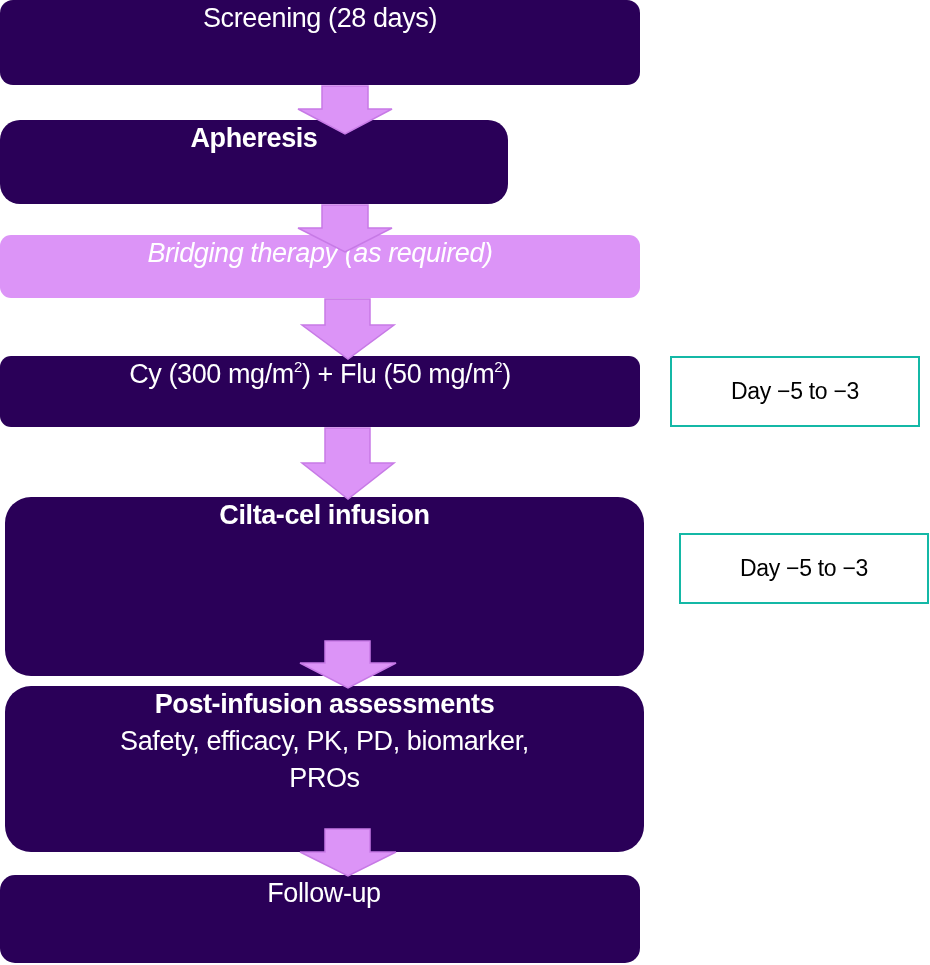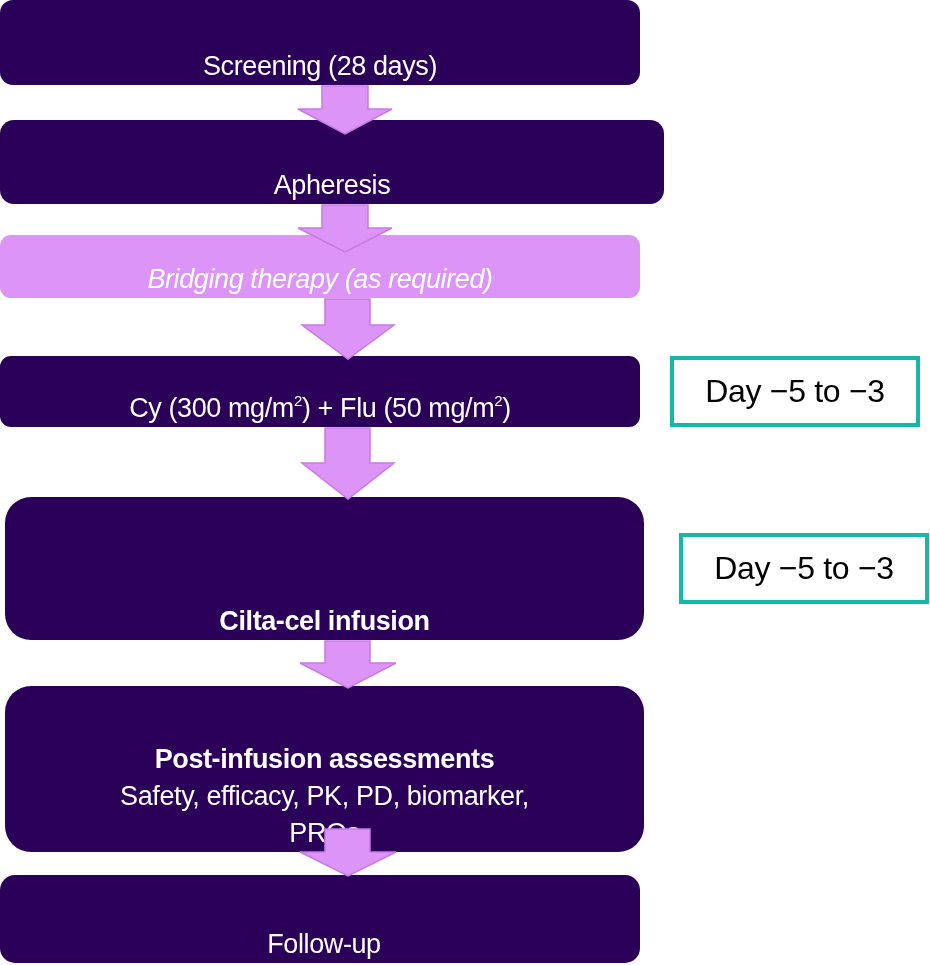--- a/index.html
+++ b/index.html
@@ -1,61 +1,61 @@
 <!DOCTYPE html>
 <html><head>
 <meta charset="utf-8">
 <style>
   html, body { margin: 0; padding: 0; background: #ffffff; }
   body { width: 930px; height: 965px; position: relative; overflow: hidden;
          font-family: "Liberation Sans", "DejaVu Sans", sans-serif; }
   .step { position: absolute; box-sizing: border-box; background: #2a0058; color: #ffffff;
-          display: flex; flex-direction: column; align-items: center; justify-content: flex-end;
+          display: flex; flex-direction: column; align-items: center; justify-content: flex-start;
           text-align: center; font-size: 27px; line-height: 37px; letter-spacing: -0.4px; }
   .step.light { background: #dc94f7; color: #ffffff; }
   .step .title { font-weight: bold; }
-  .day { position: absolute; box-sizing: border-box; border: 4px solid #14b8a6; background: #fff;
+  .day { position: absolute; box-sizing: border-box; border: 2px solid #14b8a6; background: #fff;
          color: #000; display: flex; align-items: center; justify-content: center;
-         font-size: 32px; letter-spacing: -0.3px; }
+         font-size: 23px; letter-spacing: -0.3px; }
   svg.arrows { position: absolute; left: 0; top: 0; }
   sup { font-size: 15px; line-height: 0; vertical-align: 11px; }
 </style>
 </head>
 <body>
 
 <svg class="arrows" width="930" height="965" style="z-index: 2;">
     <polygon points="322,86 368,86 368,109 392,109 345,134 298,109 322,109" fill="#dc94f7" stroke="#c77ae6" stroke-width="1.5"></polygon>
     <polygon points="322,205 368,205 368,228 392,228 345,252 298,228 322,228" fill="#dc94f7" stroke="#c77ae6" stroke-width="1.5"></polygon>
     <polygon points="325,299 370,299 370,325 394,325 348,359 302,325 325,325" fill="#dc94f7" stroke="#c77ae6" stroke-width="1.5"></polygon>
     <polygon points="325,428 370,428 370,463 394,463 348,499 302,463 325,463" fill="#dc94f7" stroke="#c77ae6" stroke-width="1.5"></polygon>
     <polygon points="325,641 370,641 370,663 396,663 348,688 300,663 325,663" fill="#dc94f7" stroke="#c77ae6" stroke-width="1.5"></polygon>
     <polygon points="325,829 370,829 370,852 396,852 348,876 300,852 325,852" fill="#dc94f7" stroke="#c77ae6" stroke-width="1.5"></polygon>
   </svg>
 
 <div class="step" style="left: 0px; top: 0px; width: 640px; height: 85px; border-radius: 13px; z-index: 1;">
   <span>Screening (28 days)</span>
 </div>
 
-<div class="step" style="left: 0px; top: 120px; width: 664px; height: 84px; border-radius: 14px; z-index: 1;">
+<div class="step" style="left: 0px; top: 120px; width: 508px; height: 84px; border-radius: 20px; z-index: 1; font-weight: bold;">
   <span>Apheresis</span>
 </div>
 
 <div class="step light" style="left: 0px; top: 235px; width: 640px; height: 63px; border-radius: 11px; z-index: 1; font-style: italic;">
   <span>Bridging therapy (as required)</span>
 </div>
 
 <div class="step" style="left: 0px; top: 356px; width: 640px; height: 71px; border-radius: 11px; z-index: 1;">
   <span><span>Cy (300 mg/m</span><sup>2</sup><span>) + Flu (50 mg/m</span><sup>2</sup><span>)</span></span>
 </div>
 
 <div class="day" style="left:670px;top:356px;width:250px;height:71px;">
   <span>Day −5 to −3</span>
 </div>
 
-<div class="step" style="left: 5px; top: 497px; width: 639px; height: 143px; border-radius: 26px; z-index: 1; gap: 16px;">
+<div class="step" style="left: 5px; top: 497px; width: 639px; height: 179px; border-radius: 26px; z-index: 1; gap: 16px;">
   <span class="title">Cilta-cel infusion</span>
 </div>
 
 <div class="day" style="left:679px;top:533px;width:250px;height:71px;">
   <span>Day −5 to −3</span>
 </div>
 
 <div class="step" style="left: 5px; top: 686px; width: 639px; height: 166px; border-radius: 26px; z-index: 1;">
   <span class="title">Post-infusion assessments</span>
   <span>Safety, efficacy, PK, PD, biomarker,</span>

